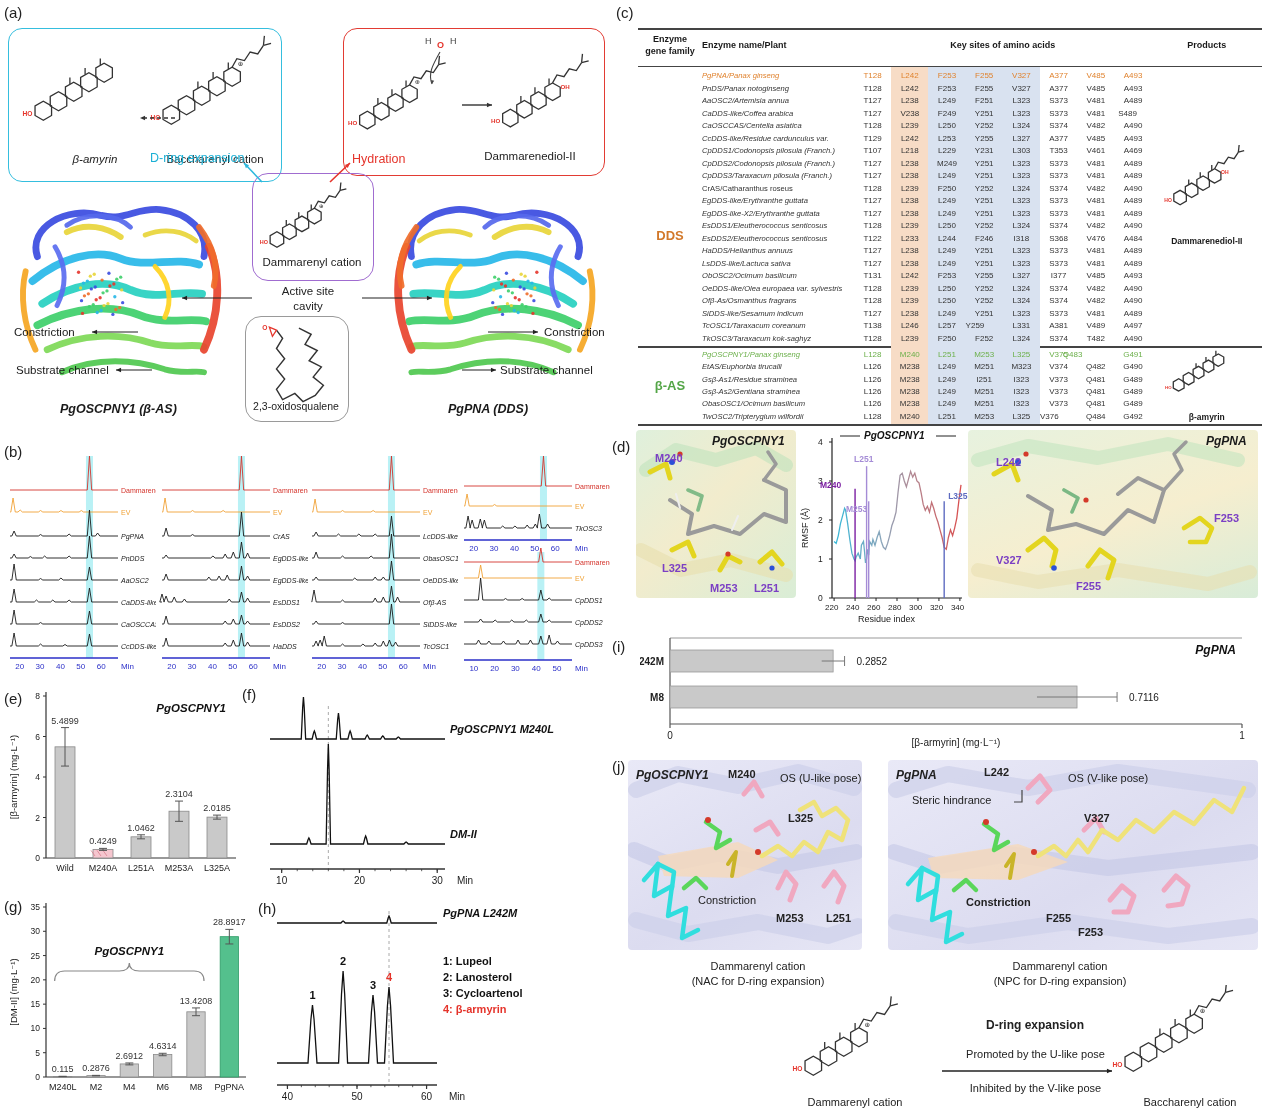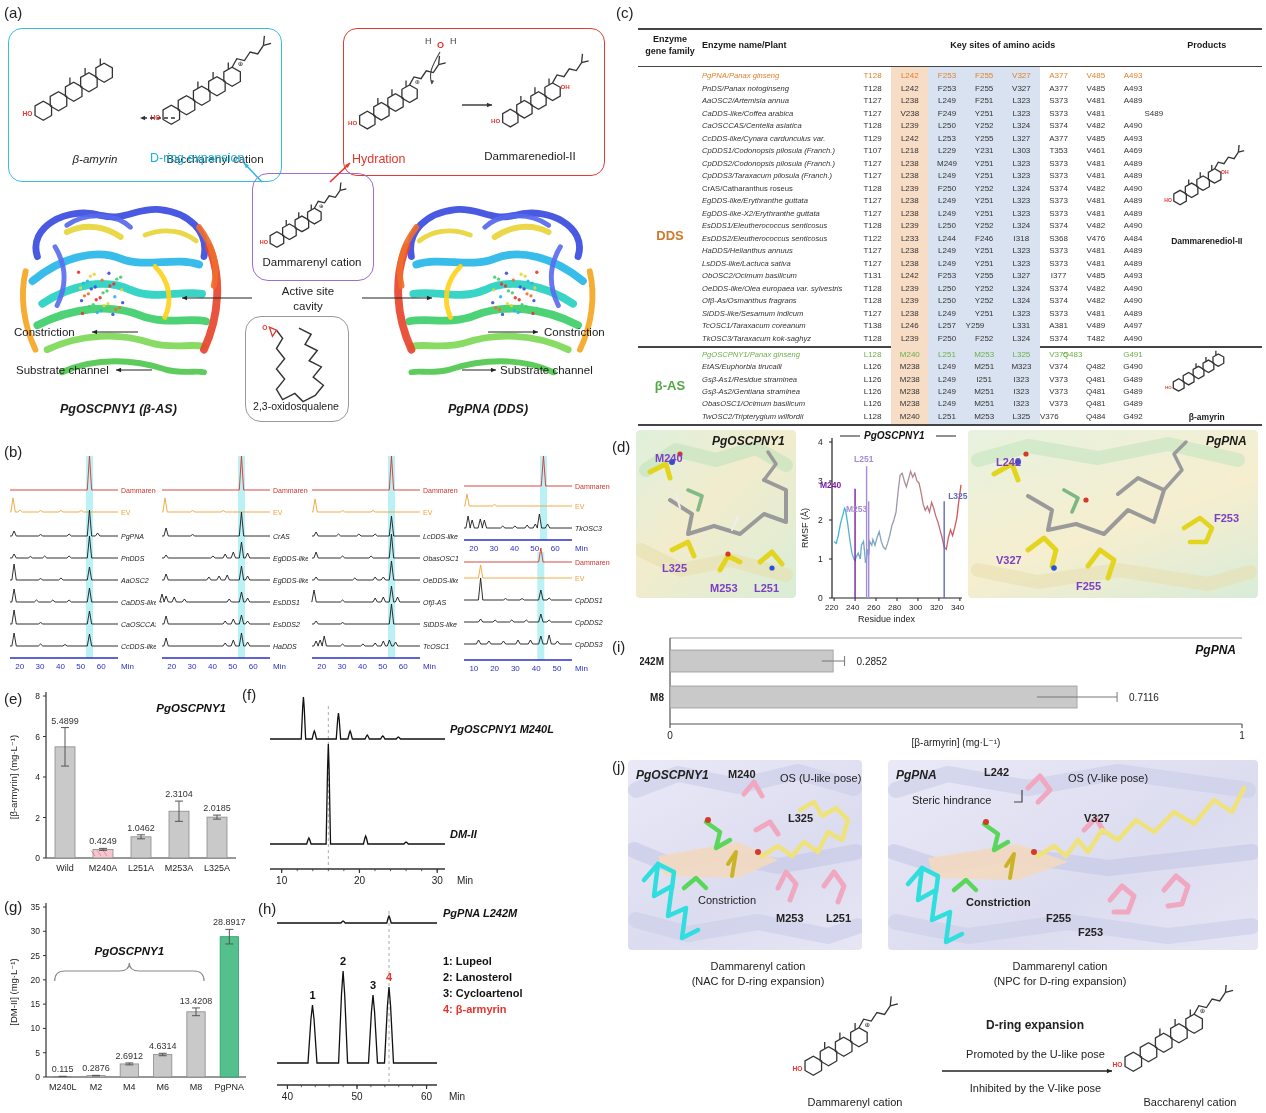--- a/index.html
+++ b/index.html
@@ -426,31 +426,31 @@
       <div class="abs " style="left: 439.2px; top: 68px; width: 37.2px; text-align: center; font-size: 8px; color: rgb(51, 51, 51);">V481</div>
       <div class="abs " style="left: 476.4px; top: 68px; width: 37.2px; text-align: center; font-size: 8px; color: rgb(51, 51, 51);">A489</div>
       <div class="abs " style="left: 64px; top: 80.5px; width: 152px; font-size: 7.6px; font-style: italic; color: rgb(51, 51, 51); white-space: nowrap; overflow: hidden;">CaDDS-like/Coffea arabica</div>
       <div class="abs " style="left: 216px; top: 80.5px; width: 37.2px; text-align: center; font-size: 8px; color: rgb(51, 51, 51);">T127</div>
       <div class="abs " style="left: 253.2px; top: 80.5px; width: 37.2px; text-align: center; font-size: 8px; color: rgb(51, 51, 51);">V238</div>
       <div class="abs " style="left: 290.4px; top: 80.5px; width: 37.2px; text-align: center; font-size: 8px; color: rgb(51, 51, 51);">F249</div>
       <div class="abs " style="left: 327.6px; top: 80.5px; width: 37.2px; text-align: center; font-size: 8px; color: rgb(51, 51, 51);">Y251</div>
       <div class="abs " style="left: 364.8px; top: 80.5px; width: 37.2px; text-align: center; font-size: 8px; color: rgb(51, 51, 51);">L323</div>
       <div class="abs " style="left: 402px; top: 80.5px; width: 37.2px; text-align: center; font-size: 8px; color: rgb(51, 51, 51);">S373</div>
       <div class="abs " style="left: 439.2px; top: 80.5px; width: 37.2px; text-align: center; font-size: 8px; color: rgb(51, 51, 51);">V481</div>
-      <div class="abs " style="left: 488px; top: 80.5px; width: 37.2px; text-align: right; font-size: 8px; color: rgb(51, 51, 51);">S489</div>
+      <div class="abs " style="left: 471px; top: 80.5px; width: 37.2px; text-align: center; font-size: 8px; color: rgb(51, 51, 51);">S489</div>
       <div class="abs " style="left: 64px; top: 93px; width: 152px; font-size: 7.6px; font-style: italic; color: rgb(51, 51, 51); white-space: nowrap; overflow: hidden;">CaOSCCAS/Centella asiatica</div>
       <div class="abs " style="left: 216px; top: 93px; width: 37.2px; text-align: center; font-size: 8px; color: rgb(51, 51, 51);">T128</div>
       <div class="abs " style="left: 253.2px; top: 93px; width: 37.2px; text-align: center; font-size: 8px; color: rgb(51, 51, 51);">L239</div>
       <div class="abs " style="left: 290.4px; top: 93px; width: 37.2px; text-align: center; font-size: 8px; color: rgb(51, 51, 51);">L250</div>
       <div class="abs " style="left: 327.6px; top: 93px; width: 37.2px; text-align: center; font-size: 8px; color: rgb(51, 51, 51);">Y252</div>
       <div class="abs " style="left: 364.8px; top: 93px; width: 37.2px; text-align: center; font-size: 8px; color: rgb(51, 51, 51);">L324</div>
       <div class="abs " style="left: 402px; top: 93px; width: 37.2px; text-align: center; font-size: 8px; color: rgb(51, 51, 51);">S374</div>
       <div class="abs " style="left: 439.2px; top: 93px; width: 37.2px; text-align: center; font-size: 8px; color: rgb(51, 51, 51);">V482</div>
       <div class="abs " style="left: 476.4px; top: 93px; width: 37.2px; text-align: center; font-size: 8px; color: rgb(51, 51, 51);">A490</div>
-      <div class="abs " style="left: 64px; top: 105.5px; width: 152px; font-size: 7.6px; font-style: italic; color: rgb(51, 51, 51); white-space: nowrap; overflow: hidden;">CcDDS-like/Cynara cardunculus var.</div>
+      <div class="abs " style="left: 64px; top: 105.5px; width: 152px; font-size: 7.6px; font-style: italic; color: rgb(51, 51, 51); white-space: nowrap; overflow: hidden;">CcDDS-like/Residue cardunculus var.</div>
       <div class="abs " style="left: 216px; top: 105.5px; width: 37.2px; text-align: center; font-size: 8px; color: rgb(51, 51, 51);">T129</div>
       <div class="abs " style="left: 253.2px; top: 105.5px; width: 37.2px; text-align: center; font-size: 8px; color: rgb(51, 51, 51);">L242</div>
       <div class="abs " style="left: 290.4px; top: 105.5px; width: 37.2px; text-align: center; font-size: 8px; color: rgb(51, 51, 51);">L253</div>
       <div class="abs " style="left: 327.6px; top: 105.5px; width: 37.2px; text-align: center; font-size: 8px; color: rgb(51, 51, 51);">Y255</div>
       <div class="abs " style="left: 364.8px; top: 105.5px; width: 37.2px; text-align: center; font-size: 8px; color: rgb(51, 51, 51);">L327</div>
       <div class="abs " style="left: 402px; top: 105.5px; width: 37.2px; text-align: center; font-size: 8px; color: rgb(51, 51, 51);">A377</div>
       <div class="abs " style="left: 439.2px; top: 105.5px; width: 37.2px; text-align: center; font-size: 8px; color: rgb(51, 51, 51);">V485</div>
       <div class="abs " style="left: 476.4px; top: 105.5px; width: 37.2px; text-align: center; font-size: 8px; color: rgb(51, 51, 51);">A493</div>
       <div class="abs " style="left: 64px; top: 118px; width: 152px; font-size: 7.6px; font-style: italic; color: rgb(51, 51, 51); white-space: nowrap; overflow: hidden;">CpDDS1/Codonopsis pilosula (Franch.)</div>
       <div class="abs " style="left: 216px; top: 118px; width: 37.2px; text-align: center; font-size: 8px; color: rgb(51, 51, 51);">T107</div>

